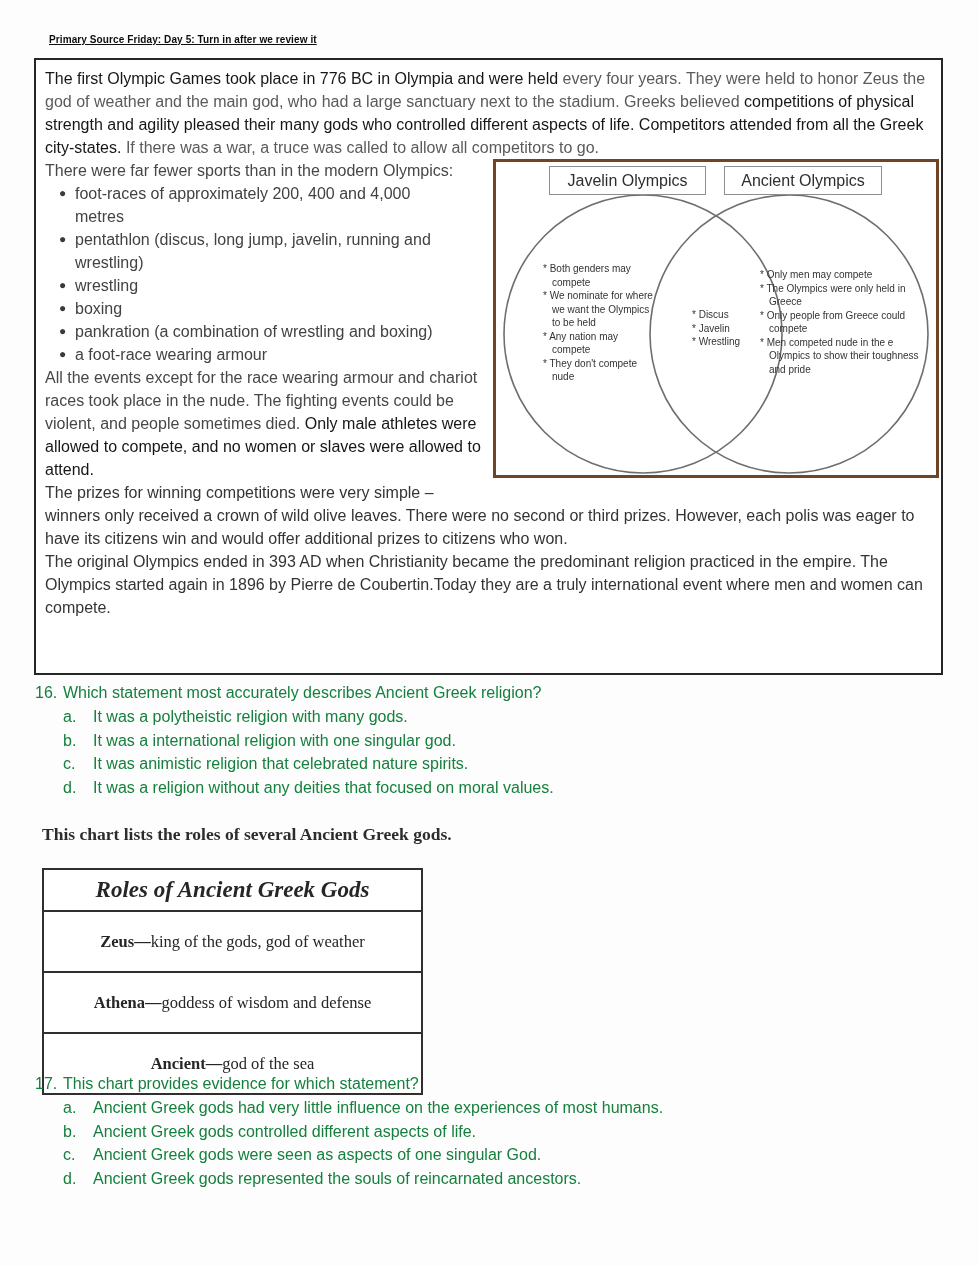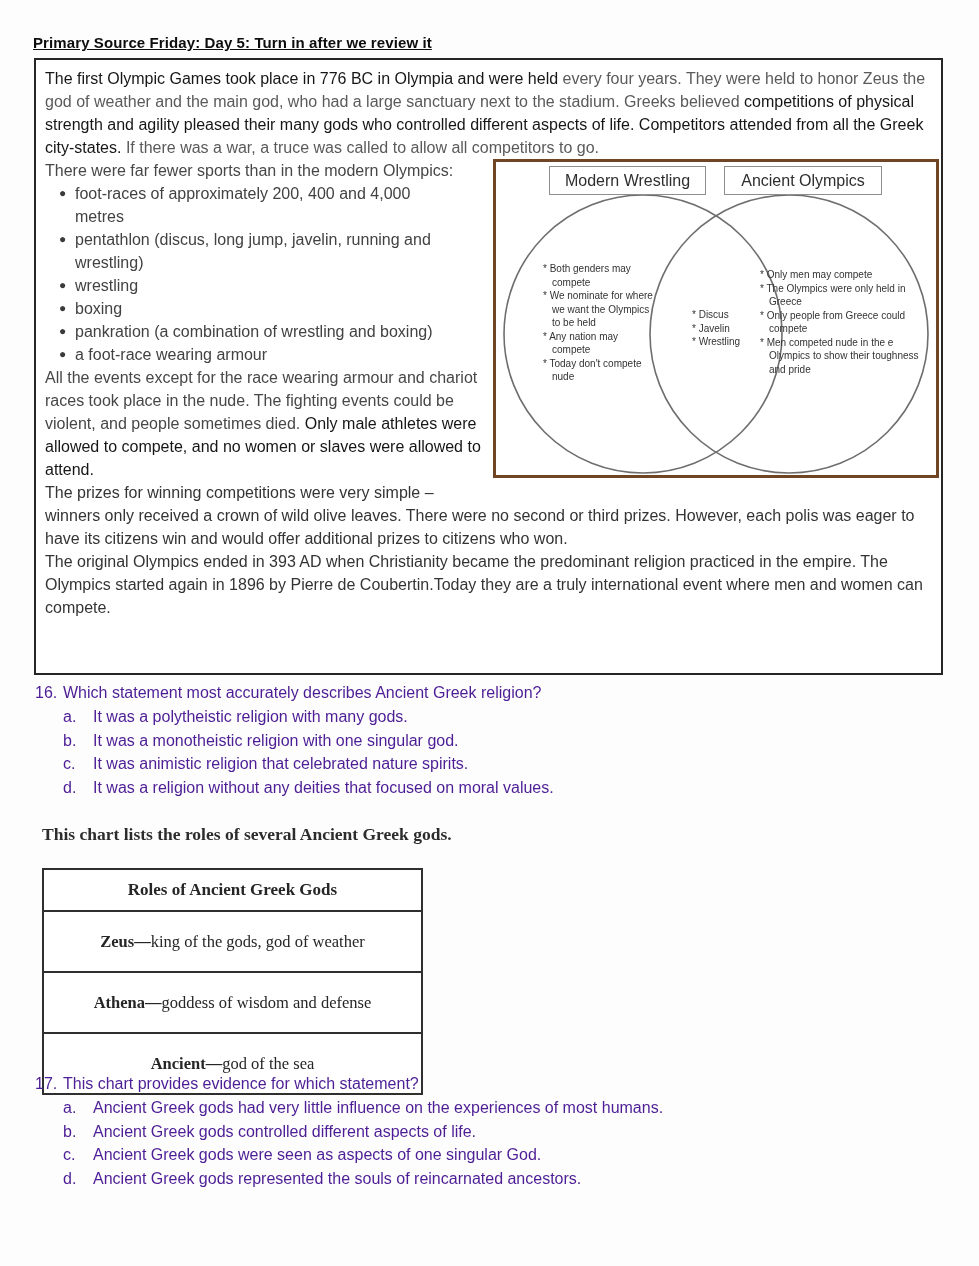--- a/index.html
+++ b/index.html
@@ -1,21 +1,21 @@
 <!DOCTYPE html>
 <html><head>
 <meta charset="utf-8">
 <style>
   * { margin:0; padding:0; box-sizing:border-box; }
   html,body { background:#ffffff; }
   body { font-family:"Liberation Sans", sans-serif; }
   .page { position:relative; width:979px; height:1266px; background:#fdfdfd; overflow:hidden; }
 
   
-  .title { position:absolute; left:33px; top:34px; font-size:15px; font-weight:bold;
+  .title { position:absolute; left:49px; top:34px; font-size:10px; font-weight:bold;
            text-decoration:underline; color:#0d0d0d; letter-spacing:0.1px; }
 
   
   .docbox { position:absolute; left:34px; top:58px; width:909px; height:617px;
             border:2px solid #262626; padding:7px 9px 0 9px;
             font-size:16px; line-height:23px; color:#3d3d3d; background:#fff; }
   .docbox p { margin:0; }
   .dk { color:#161616; }
   .gy { color:#5a5a5a; }
   .gy2 { color:#474747; }
@@ -35,65 +35,65 @@
   .vlabel-left  { left:53px;  width:157px; }
   .vlabel-right { left:228px; width:158px; }
   .vtext { position:absolute; font-size:10px; line-height:13.5px; color:#333; }
   .vleft  { left:47px;  top:100px; width:112px; }
   .vmid   { left:196px; top:146px; width:78px;  }
   .vright { left:264px; top:106px; width:176px; }
   .vitem { padding-left:9px; text-indent:-9px; }
   .vitem::before { content:"* "; }
 
   
-  .qblock { position:absolute; left:35px; width:915px; font-size:16px; color:#4c1d95; }
+  .qblock { position:absolute; left:35px; width:915px; font-size:16px; color:#15803d; }
   .q16 { top:681px; }
   .q17 { top:1072px; }
   .qline { display:flex; line-height:23px; margin-bottom:1px; }
   .qnum { width:28px; flex:none; }
   .qtext { flex:1; }
   .opt { display:flex; margin-left:28px; line-height:23.5px; }
   .letter { width:30px; flex:none; }
   .otext { flex:1; }
 
   
   .chart-heading { position:absolute; left:42px; top:824px;
                    font-family:"Liberation Serif", serif; font-weight:bold;
                    font-size:17.5px; color:#2c2c2c; }
   table.gods { position:absolute; left:42px; top:868px; width:381px;
                border-collapse:collapse; font-family:"Liberation Serif", serif;
                background:#fff; color:#262626; }
   table.gods th, table.gods td { border:2px solid #2f2f2f; text-align:center; vertical-align:middle; }
-  table.gods th { height:42px; font-size:17px; font-weight:bold; }
+  table.gods th { height:42px; font-size:23px; font-weight:bold;font-style:italic; }
   table.gods td { height:61px; font-size:16.5px; }
   .gname { font-weight:bold; }
 </style>
 </head>
 <body>
 
 <div class="page">
 
   <h1 class="title">Primary Source Friday: Day 5: Turn in after we review it</h1>
 
   <div class="docbox">
 
     <p class="p1"><span class="dk">The first Olympic Games took place in 776 BC in Olympia and were held </span><span class="gy">every four years. They were held to honor Zeus the god of weather and the main god, who had a large sanctuary next to the stadium. Greeks believed </span><span class="dk">competitions of physical strength and agility pleased their many gods who controlled different aspects of life. Competitors attended from all the Greek city-states. </span><span class="gy">If there was a war, a truce was called to allow all competitors to go.</span></p>
 
     <div class="venn">
       <svg width="440" height="313" viewBox="0 0 440 313">
         <circle cx="147" cy="172" r="139" fill="none" stroke="#6e6e6e" stroke-width="1.6"></circle>
         <circle cx="293" cy="172" r="139" fill="none" stroke="#6e6e6e" stroke-width="1.6"></circle>
       </svg>
-      <div class="vlabel vlabel-left">Modern Wrestling</div>
+      <div class="vlabel vlabel-left">Javelin Olympics</div>
       <div class="vlabel vlabel-right">Ancient Olympics</div>
       <div class="vtext vleft">
         <div class="vitem">Both genders may compete</div>
         <div class="vitem">We nominate for where we want the Olympics to be held</div>
         <div class="vitem">Any nation may compete</div>
-        <div class="vitem">Today don't compete nude</div>
+        <div class="vitem">They don't compete nude</div>
       </div>
       <div class="vtext vmid">
         <div class="vitem">Discus</div>
         <div class="vitem">Javelin</div>
         <div class="vitem">Wrestling</div>
       </div>
       <div class="vtext vright">
         <div class="vitem">Only men may compete</div>
         <div class="vitem">The Olympics were only held in Greece</div>
         <div class="vitem">Only people from Greece could compete</div>
@@ -123,21 +123,21 @@
     <div class="qline">
       <span class="qnum">16.</span>
       <span class="qtext">Which statement most accurately describes Ancient Greek religion?</span>
     </div>
     <div class="opt">
       <span class="letter">a.</span>
       <span class="otext">It was a polytheistic religion with many gods.</span>
     </div>
     <div class="opt">
       <span class="letter">b.</span>
-      <span class="otext">It was a monotheistic religion with one singular god.</span>
+      <span class="otext">It was a international religion with one singular god.</span>
     </div>
     <div class="opt">
       <span class="letter">c.</span>
       <span class="otext">It was animistic religion that celebrated nature spirits.</span>
     </div>
     <div class="opt">
       <span class="letter">d.</span>
       <span class="otext">It was a religion without any deities that focused on moral values.</span>
     </div>
   </div>

